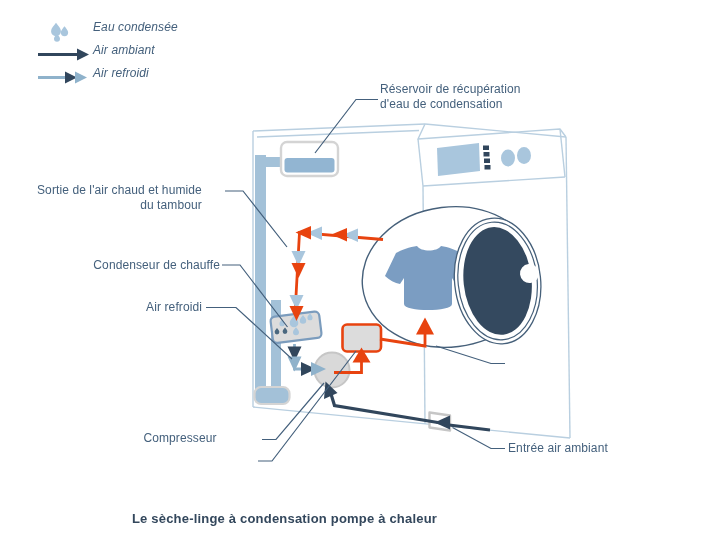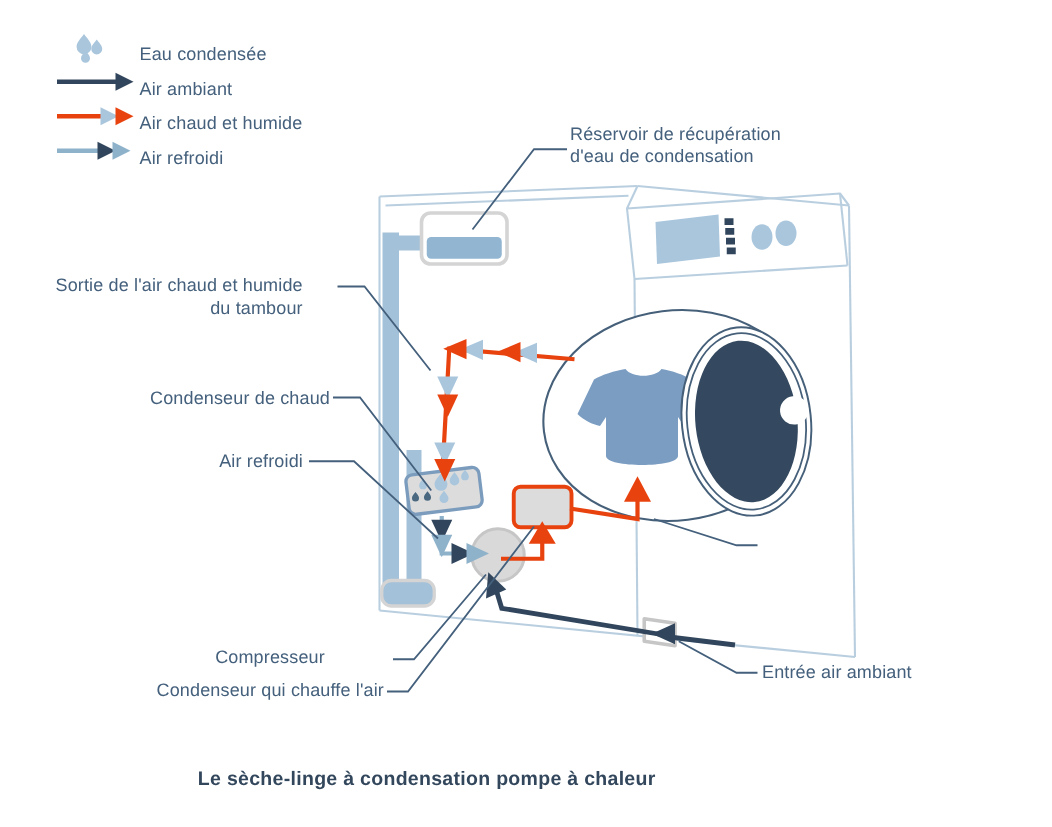--- a/index.html
+++ b/index.html
@@ -11,21 +11,21 @@
   html,body{margin:0;padding:0;background:#fff;}
   #canvas{position:relative;width:701px;height:551px;background:#fff;overflow:hidden;
           font-family:"Liberation Sans",sans-serif;}
   #diagram-svg{position:absolute;left:0;top:0;}
   .lbl{position:absolute;font-size:12px;line-height:15px;color:var(--text);
        letter-spacing:.1px;white-space:pre-line;}
   .lbl.right{text-align:right;}
   #caption{position:absolute;left:0;top:511px;width:569px;text-align:center;
            font-size:13px;font-weight:bold;color:var(--caption);letter-spacing:.2px;}
   #legend{position:absolute;left:37px;top:20px;}
-  .legend-row{display:flex;align-items:flex-end;height:23px;}
+  .legend-row{display:flex;align-items:flex-start;height:23px;font-style:italic;}
   .legend-row svg{width:56px;height:23px;flex:0 0 56px;}
   .legend-label{font-size:12px;color:var(--text);letter-spacing:.1px;padding-left:0px;}
   .stroke-machine{stroke:var(--machine-line);stroke-width:1.4;fill:none;}
   .stroke-hot{stroke:var(--hot-air);stroke-width:2.8;fill:none;}
   .stroke-cool{stroke:var(--cooled-air);stroke-width:2.8;fill:none;}
   .stroke-amb{stroke:var(--ambient-air);stroke-width:3.2;fill:none;}
   .stroke-lblline{stroke:var(--text);stroke-width:1.2;fill:none;}
   .fill-hot{fill:var(--hot-air);} .fill-amb{fill:var(--ambient-air);}
   .fill-lb{fill:var(--light-blue);} .fill-cool{fill:var(--cooled-air);}
 </style>
@@ -163,40 +163,31 @@
     </div>
     <div class="legend-row">
       <svg viewBox="0 0 56 23">
         <line x1="1" y1="11.5" x2="41" y2="11.5" stroke="var(--ambient-air)" stroke-width="3"></line>
         <polygon points="40,5.5 52,11.5 40,17.5" class="fill-amb"></polygon>
       </svg>
       <span class="legend-label">Air ambiant</span>
     </div>
     <div class="legend-row">
       <svg viewBox="0 0 56 23">
-        <line x1="1" y1="11.5" x2="33" y2="11.5" stroke="var(--hot-air)" stroke-width="3"></line>
-        <polygon points="30,5.5 42,11.5 30,17.5" class="fill-lb"></polygon>
-        <polygon points="40,5.5 52,11.5 40,17.5" class="fill-hot"></polygon>
-      </svg>
-      <span class="legend-label">Air chaud et humide</span>
-    </div>
-    <div class="legend-row">
-      <svg viewBox="0 0 56 23">
         <line x1="1" y1="11.5" x2="31" y2="11.5" stroke="var(--cooled-air)" stroke-width="3"></line>
         <polygon points="28,5.5 40,11.5 28,17.5" class="fill-amb"></polygon>
         <polygon points="38,5.5 50,11.5 38,17.5" class="fill-cool"></polygon>
       </svg>
       <span class="legend-label">Air refroidi</span>
     </div>
   </div>
 
   <div class="lbl" style="left:380px;top:82px;">Réservoir de récupération
 d'eau de condensation</div>
   <div class="lbl" style="left:37px;top:183px;text-align:right;">Sortie de l'air chaud et humide
 du tambour</div>
-  <div class="lbl right" style="left:60px;top:258px;width:160px;">Condenseur de chaud</div>
+  <div class="lbl right" style="left:60px;top:258px;width:160px;">Condenseur de chauffe</div>
   <div class="lbl right" style="left:60px;top:300px;width:142px;">Air refroidi</div>
   <div class="lbl right" style="left:100px;top:431px;width:160px;text-align:center;">Compresseur</div>
-  <div class="lbl right" style="left:40px;top:453px;width:216px;">Condenseur qui chauffe l'air</div>
   <div class="lbl" style="left:508px;top:441px;">Entrée air ambiant</div>
 
   <div id="caption">Le sèche-linge à condensation pompe à chaleur</div>
 </div>
 
 </body></html>

